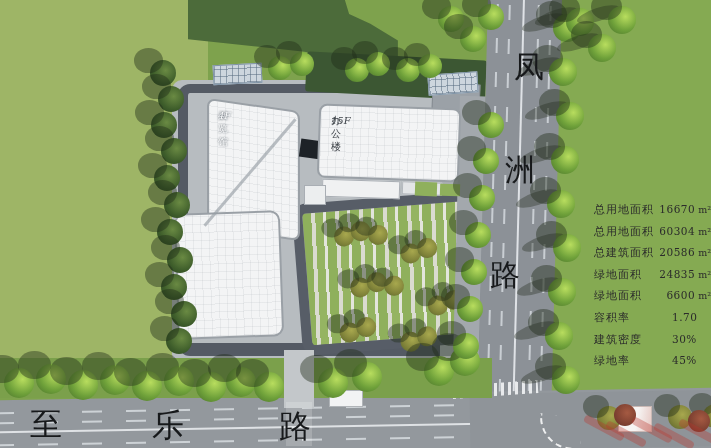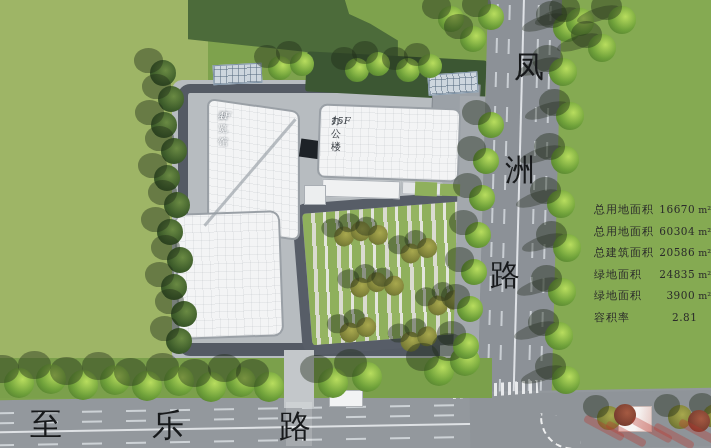--- a/index.html
+++ b/index.html
@@ -280,22 +280,32 @@
       <span class="stat-value">20586</span>
       <span class="stat-unit">m²</span>
     </div>
     <div class="stat-row">
       <span class="stat-label">绿地面积</span>
       <span class="stat-value">24835</span>
       <span class="stat-unit">m²</span>
     </div>
     <div class="stat-row">
       <span class="stat-label">绿地面积</span>
-      <span class="stat-value">3900</span>
+      <span class="stat-value">6600</span>
       <span class="stat-unit">m²</span>
     </div>
     <div class="stat-row">
       <span class="stat-label">容积率</span>
-      <span class="stat-value">2.81</span>
+      <span class="stat-value">1.70</span>
       <span class="stat-unit"></span>
     </div>
+    <div class="stat-row">
+      <span class="stat-label">建筑密度</span>
+      <span class="stat-value">30%</span>
+      <span class="stat-unit"></span>
+    </div>
+    <div class="stat-row">
+      <span class="stat-label">绿地率</span>
+      <span class="stat-value">45%</span>
+      <span class="stat-unit"></span>
+    </div>
   </div>
 </div>
 
 </body></html>

